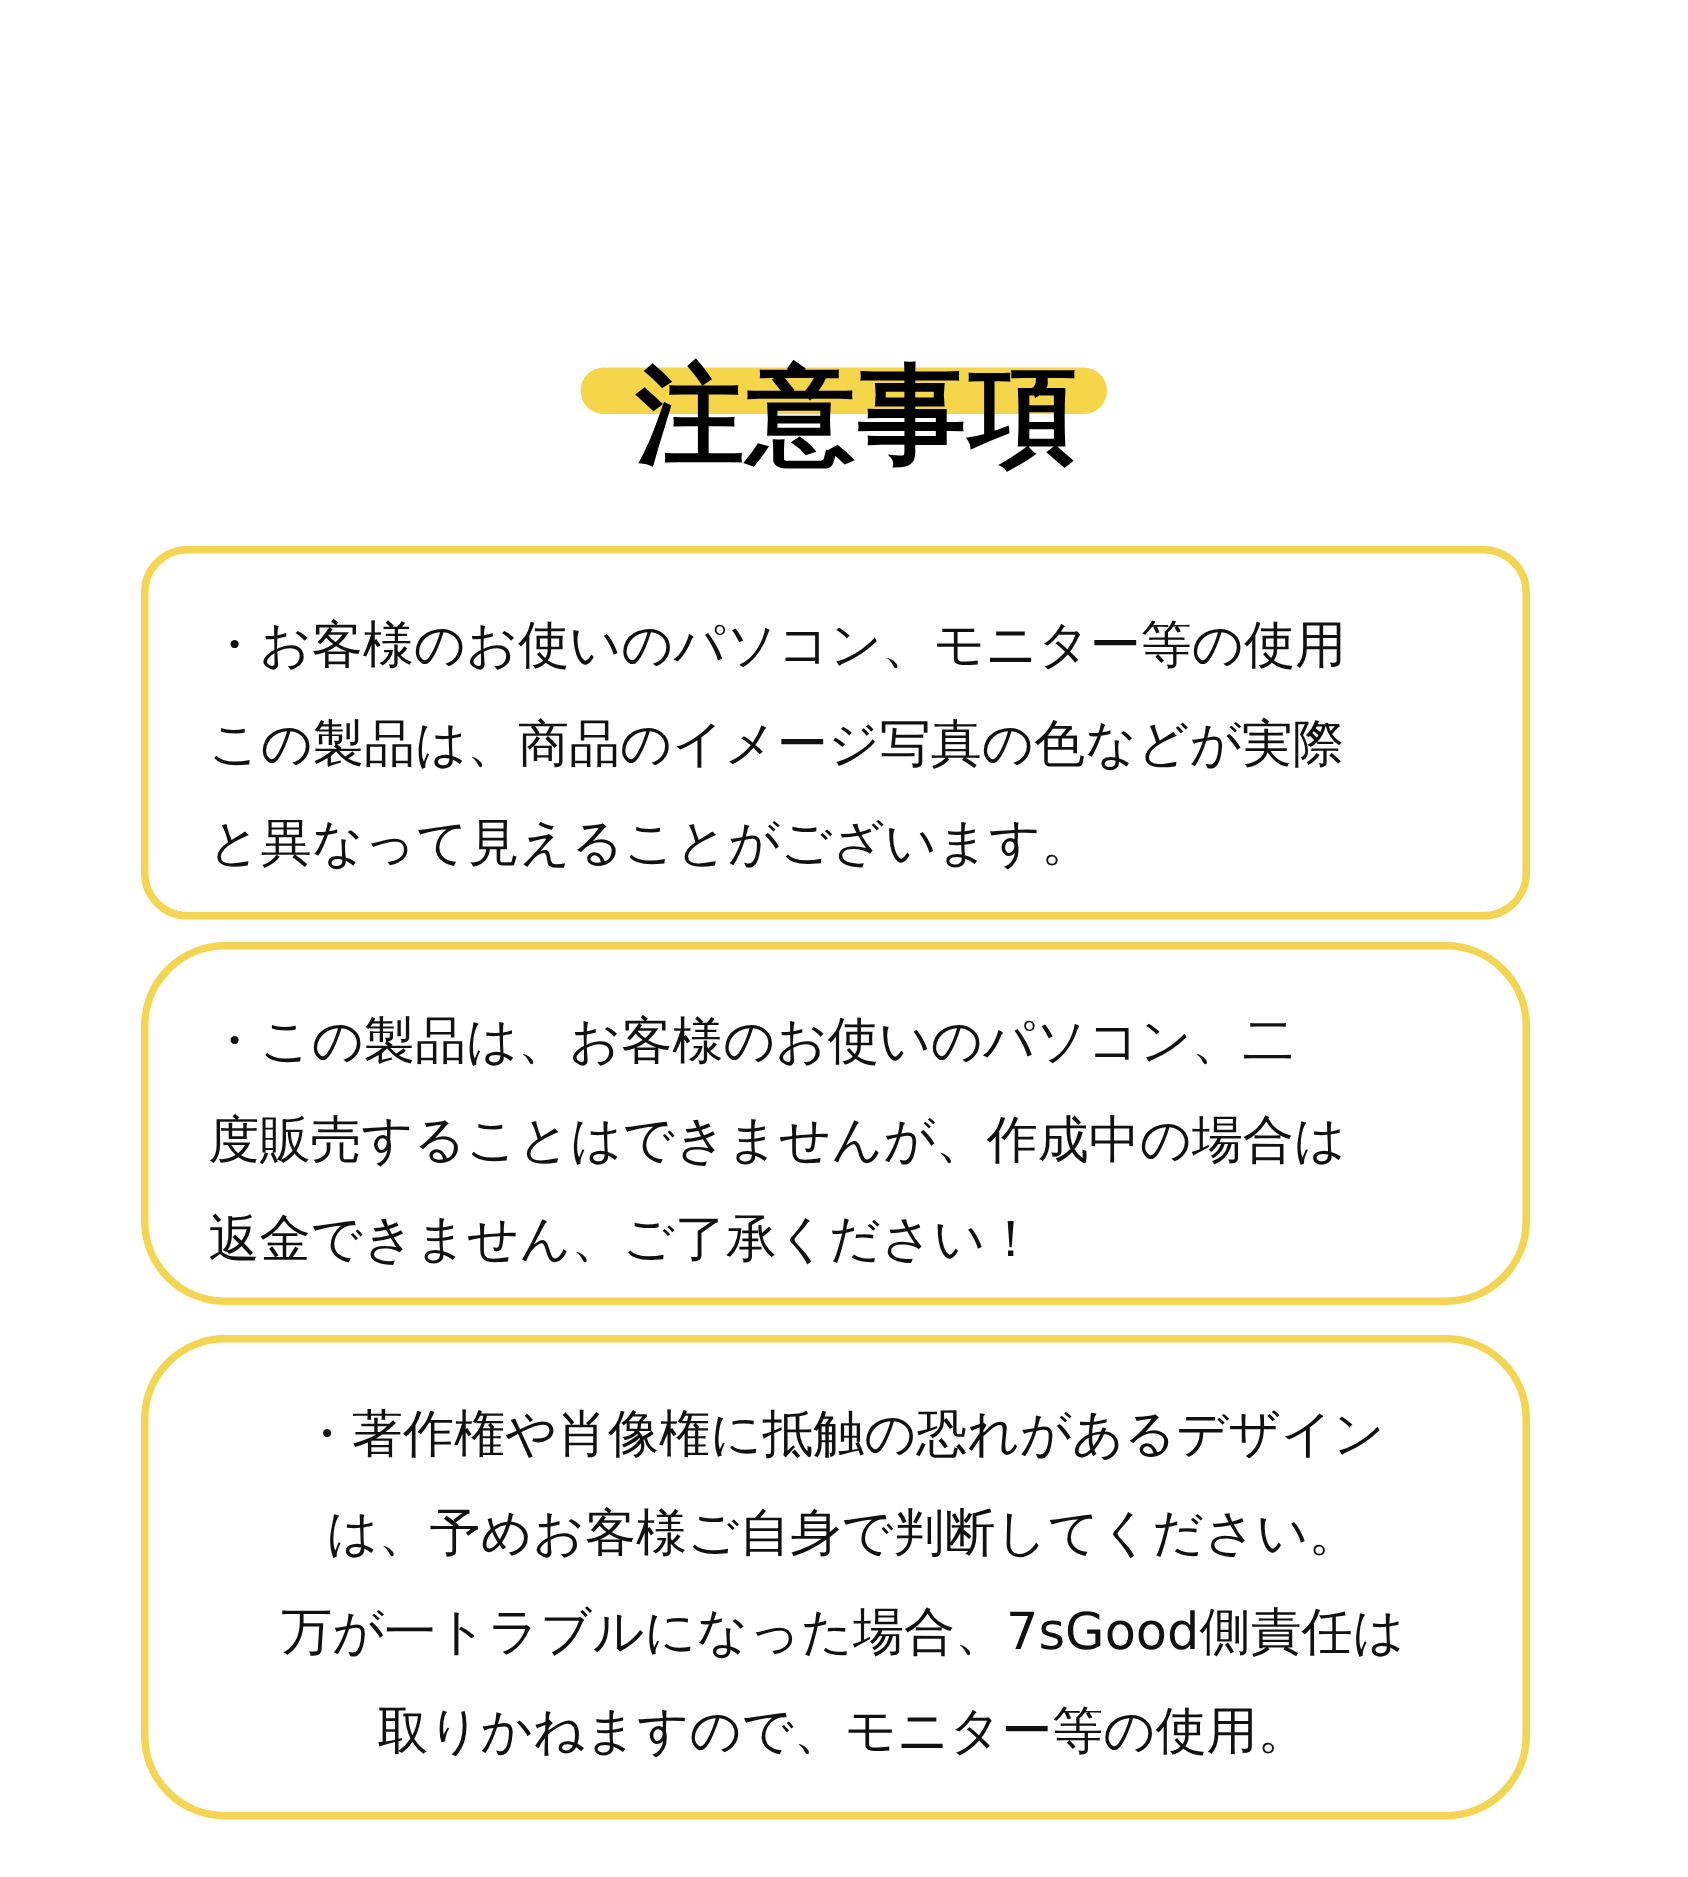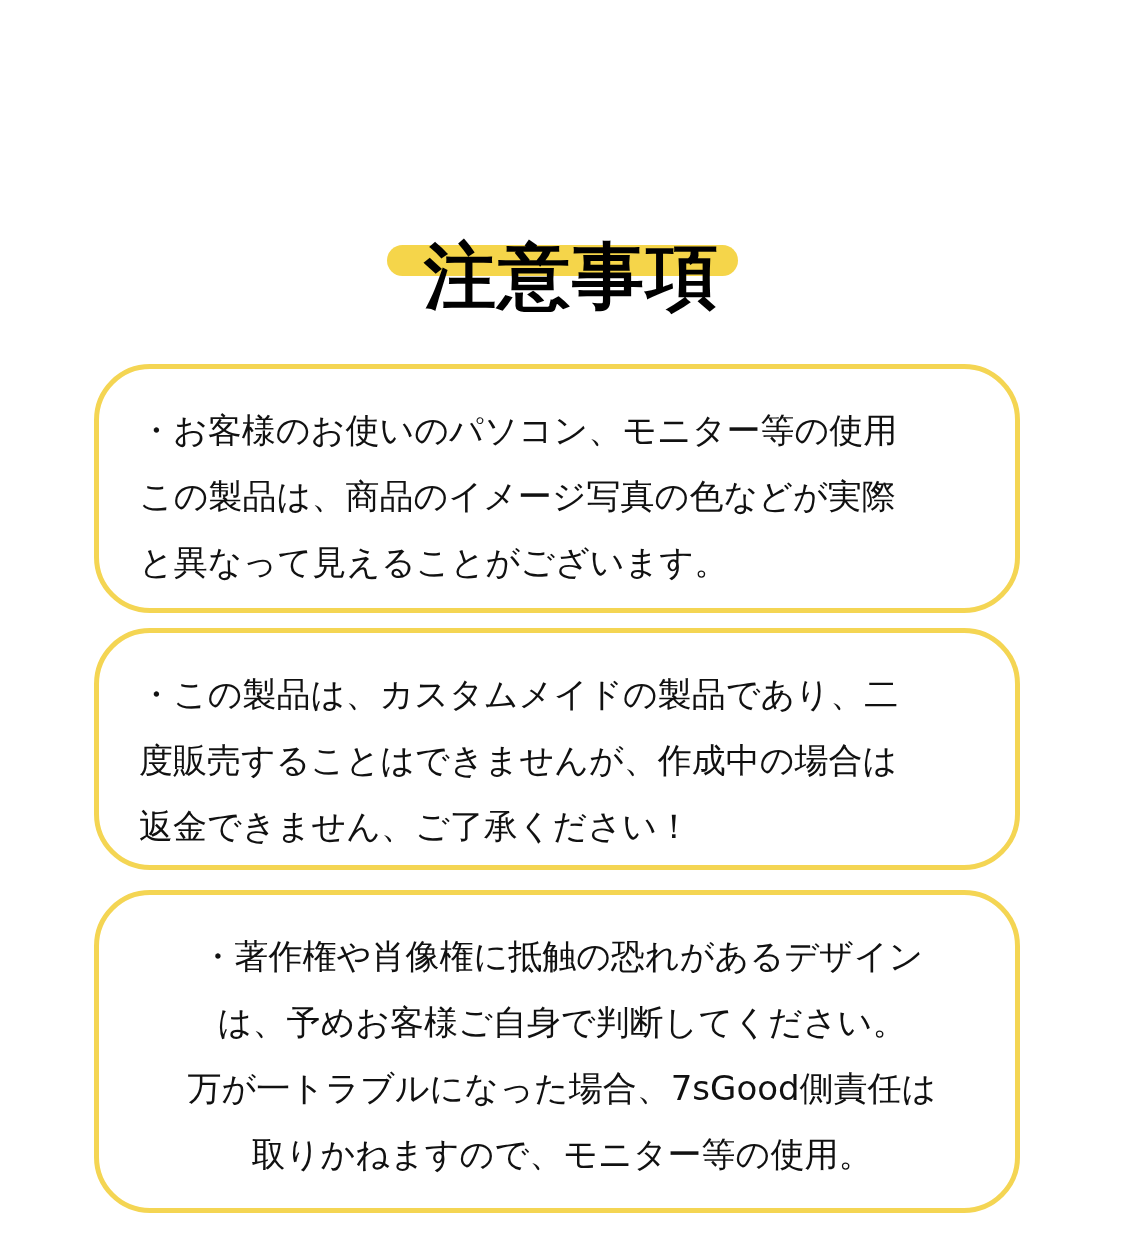--- a/index.html
+++ b/index.html
@@ -20,38 +20,38 @@
     }
     .card {
       position: absolute; left: 94px; width: 926px;
       border: 5px solid #F4D553; border-radius: 56px; background: #fff;
       box-sizing: border-box;
       padding: 28px 30px 0 40px;
     }
     .card .line {
       font-size: 34px; line-height: 66px; white-space: nowrap; color: #111;
     }
-    #card1 { top: 364px; height: 249px; }
+    #card1 { top: 364px; height: 249px; border-radius: 31px; }
     #card2 { top: 628px; height: 242px; }
     #card3 { top: 890px; height: 323px; padding-top: 28px; text-align: center; }
   </style>
 </head>
 <body>
 
 <div class="title-bar"></div>
 <h1 class="title">注意事項</h1>
 
 <section class="card" id="card1">
   <div class="line">・お客様のお使いのパソコン、モニター等の使用</div>
   <div class="line">この製品は、商品のイメージ写真の色などが実際</div>
   <div class="line">と異なって見えることがございます。</div>
 </section>
 
 <section class="card" id="card2">
-  <div class="line">・この製品は、カスタムメイドの製品であり、二</div>
+  <div class="line">・この製品は、お客様のお使いのパソコン、二</div>
   <div class="line">度販売することはできませんが、作成中の場合は</div>
   <div class="line">返金できません、ご了承ください！</div>
 </section>
 
 <section class="card" id="card3">
   <div class="line">・著作権や肖像権に抵触の恐れがあるデザイン</div>
   <div class="line">は、予めお客様ご自身で判断してください。</div>
   <div class="line">万が一トラブルになった場合、7sGood側責任は</div>
   <div class="line">取りかねますので、モニター等の使用。</div>
 </section>

